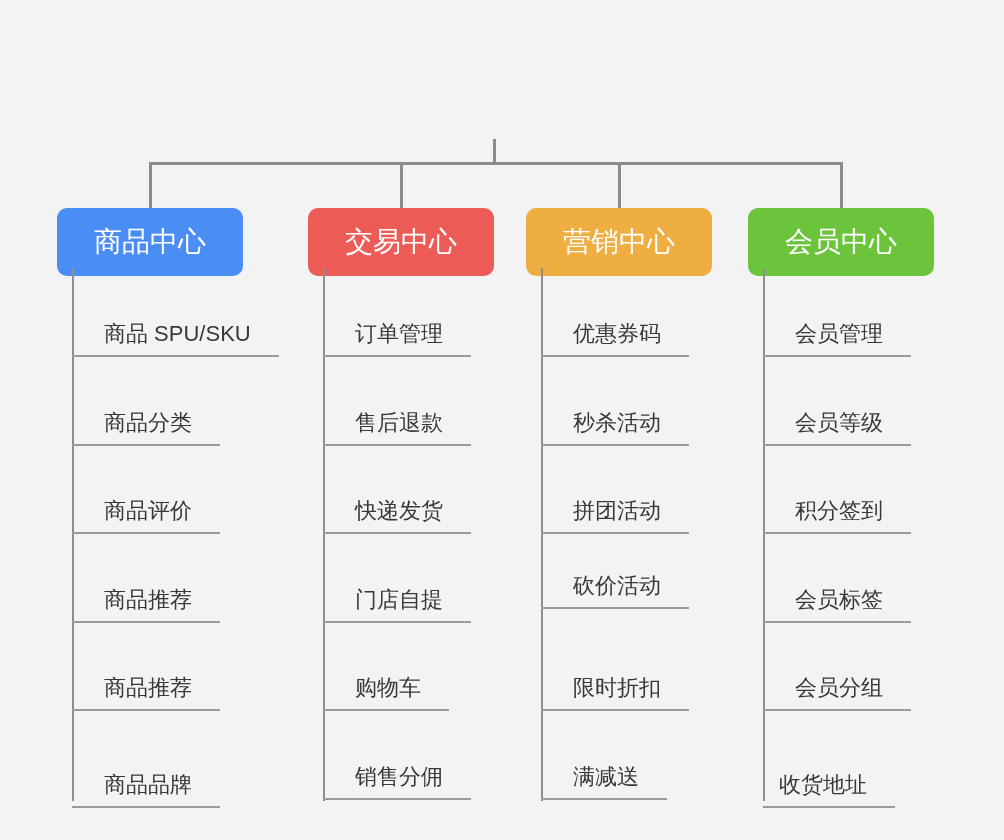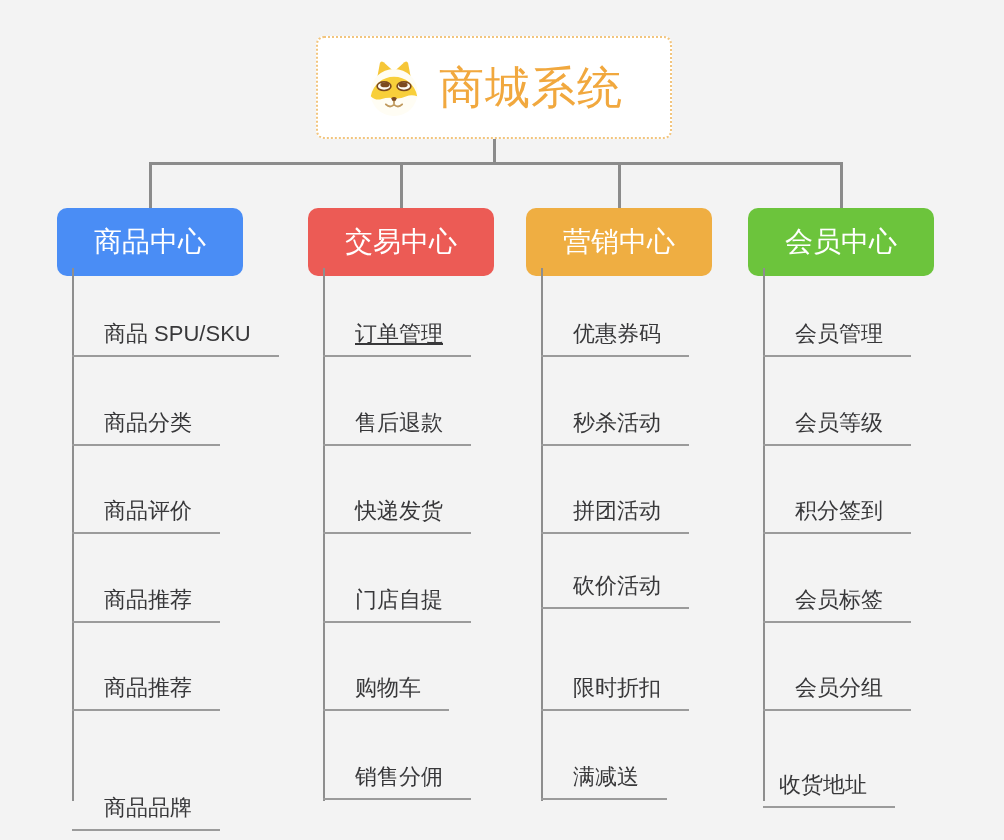--- a/index.html
+++ b/index.html
@@ -76,35 +76,20 @@
     white-space: nowrap;
     padding: 0 28px 6px 32px;
     border-bottom: 2px solid #9b9b9b;
   }
 </style>
 </head>
 <body>
 
 <div class="canvas">
 
-  <div class="root-node">
-    <svg class="doge" viewBox="0 0 64 64" aria-hidden="true">
-      <path d="M13 23 L16.5 4.5 Q17.5 1.5 20.5 3.5 L31 13 Z" fill="#f6c637"></path>
-      <path d="M51 23 L47.5 4.5 Q46.5 1.5 43.5 3.5 L33 13 Z" fill="#f6c637"></path>
-      <circle cx="32" cy="37" r="26" fill="#fffdf4"></circle>
-      <path d="M6.4 41 A26 26 0 0 1 57.6 41 Q51 38.5 45 41.5 Q38 44.5 32 43.2 Q25 41.8 18.5 44.2 Q11.5 46.3 6.4 41 Z" fill="#f8cf3a"></path>
-      <ellipse cx="21" cy="30" rx="7.6" ry="4.8" fill="#fffdf4" stroke="#7b4a1f" stroke-width="1.8"></ellipse>
-      <ellipse cx="22" cy="28.6" rx="5" ry="2.6" fill="#7b4a1f"></ellipse>
-      <ellipse cx="43" cy="30" rx="7.6" ry="4.8" fill="#fffdf4" stroke="#7b4a1f" stroke-width="1.8"></ellipse>
-      <ellipse cx="42" cy="28.6" rx="5" ry="2.6" fill="#7b4a1f"></ellipse>
-      <path d="M28.8 43.2 Q32 40.8 35.2 43.2 Q33.8 46.8 32 46.8 Q30.2 46.8 28.8 43.2 Z" fill="#7b4a1f"></path>
-      <path d="M32 46.8 L32 49.2 M23 50 Q27.5 54.5 32 50.3 Q36.5 54.5 41 50" fill="none" stroke="#c09a5e" stroke-width="2" stroke-linecap="round"></path>
-    </svg>
-    <span class="root-title">商城系统</span>
-  </div>
 
   <div class="cline" style="left:492.5px; top:139px; width:3px; height:24px;"></div>
   <div class="cline" style="left:148.5px; top:162px; width:694px; height:3px;"></div>
 
   <div id="branches">
     <div class="cline drop" style="left: 148.5px; top: 162px; width: 3px; height: 46px;"></div>
     <div class="branch-box" style="left: 57px; top: 208px; background: rgb(74, 141, 245);">
       <span class="branch-label">商品中心</span>
     </div>
     <div class="trunk" style="left: 72px; top: 268px; height: 533px;"></div>
@@ -112,29 +97,29 @@
     <div class="leaf" style="left: 72px; top: 319px;">商品 SPU/SKU</div>
 
     <div class="leaf" style="left: 72px; top: 407.6px;">商品分类</div>
 
     <div class="leaf" style="left: 72px; top: 496.2px;">商品评价</div>
 
     <div class="leaf" style="left: 72px; top: 584.8px;">商品推荐</div>
 
     <div class="leaf" style="left: 72px; top: 673.4px;">商品推荐</div>
 
-    <div class="leaf" style="left: 72px; top: 793px;">商品品牌</div>
+    <div class="leaf" style="left: 72px; top: 770px;">商品品牌</div>
 
     <div class="cline drop" style="left: 399.5px; top: 162px; width: 3px; height: 46px;"></div>
     <div class="branch-box" style="left: 308px; top: 208px; background: rgb(236, 91, 85);">
       <span class="branch-label">交易中心</span>
     </div>
     <div class="trunk" style="left: 323px; top: 268px; height: 533px;"></div>
 
-    <div class="leaf" style="left: 323px; top: 319px; text-decoration: underline;">订单管理</div>
+    <div class="leaf" style="left: 323px; top: 319px;">订单管理</div>
 
     <div class="leaf" style="left: 323px; top: 407.6px;">售后退款</div>
 
     <div class="leaf" style="left: 323px; top: 496.2px;">快递发货</div>
 
     <div class="leaf" style="left: 323px; top: 584.8px;">门店自提</div>
 
     <div class="leaf" style="left: 323px; top: 673.4px;">购物车</div>
 
     <div class="leaf" style="left: 323px; top: 762px;">销售分佣</div>

